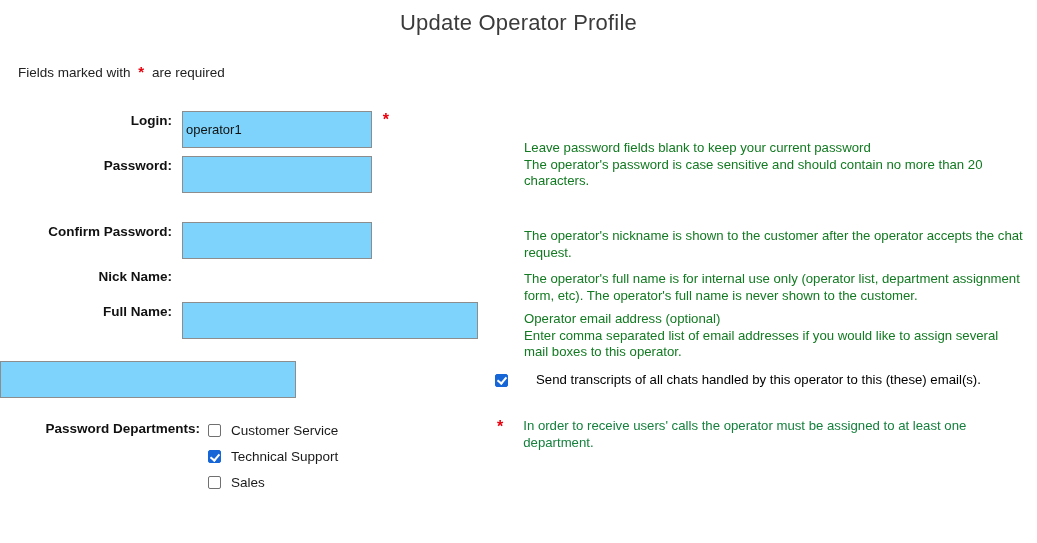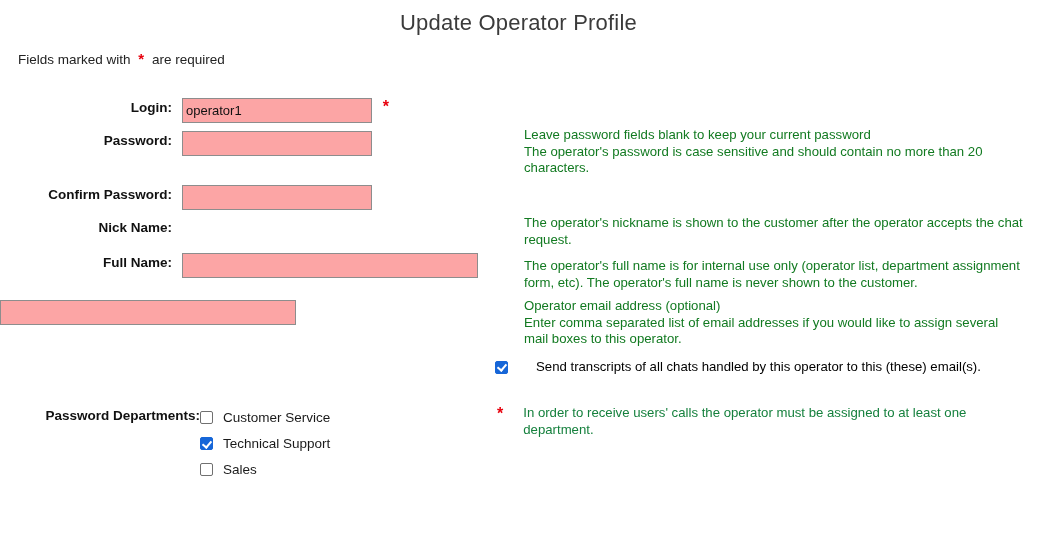--- a/index.html
+++ b/index.html
@@ -20,21 +20,21 @@
   .page-title {
     text-align: center;
     font-size: 22px;
     color: #3b3b3b;
     font-weight: normal;
     padding-top: 10px;
     letter-spacing: 0.2px;
   }
 
   .required-note {
-    margin: 14px 0 0 18px;
+    margin: 27px 0 0 18px;
     font-size: 13.5px;
     color: #222;
   }
   .required-note .star {
     color: #e8000d;
     font-weight: bold;
     font-size: 15px;
     padding: 0 4px;
   }
 
@@ -64,23 +64,23 @@
     flex: 0 0 auto;
     padding-top: 1px;
   }
 
   input.text {
     font-family: "Liberation Sans", sans-serif;
     font-size: 13px;
     color: #111;
     padding: 4px 3px;
     border: 1px solid #8d8d8d;
-    background: #fca5a5;
+    background: #7dd3fc;
     box-sizing: border-box;
-    height: 25px;
+    height: 37px;
     outline: none;
   }
   input.w190 { width: 190px; }
   input.w296 { width: 296px; }
 
   .req-star {
     color: #e8000d;
     font-weight: bold;
     font-size: 16px;
     margin-left: 7px;
@@ -167,21 +167,21 @@
     left: 0;
     top: 3px;
     width: 200px;
     text-align: right;
     font-weight: bold;
     font-size: 13.5px;
     color: #111;
   }
   .dept-list {
     position: absolute;
-    left: 200px;
+    left: 208px;
     top: 0;
   }
   .dept-item {
     display: flex;
     align-items: center;
     height: 25px;
     margin-bottom: 1px;
   }
   .dept-item span {
     margin-left: 10px;

